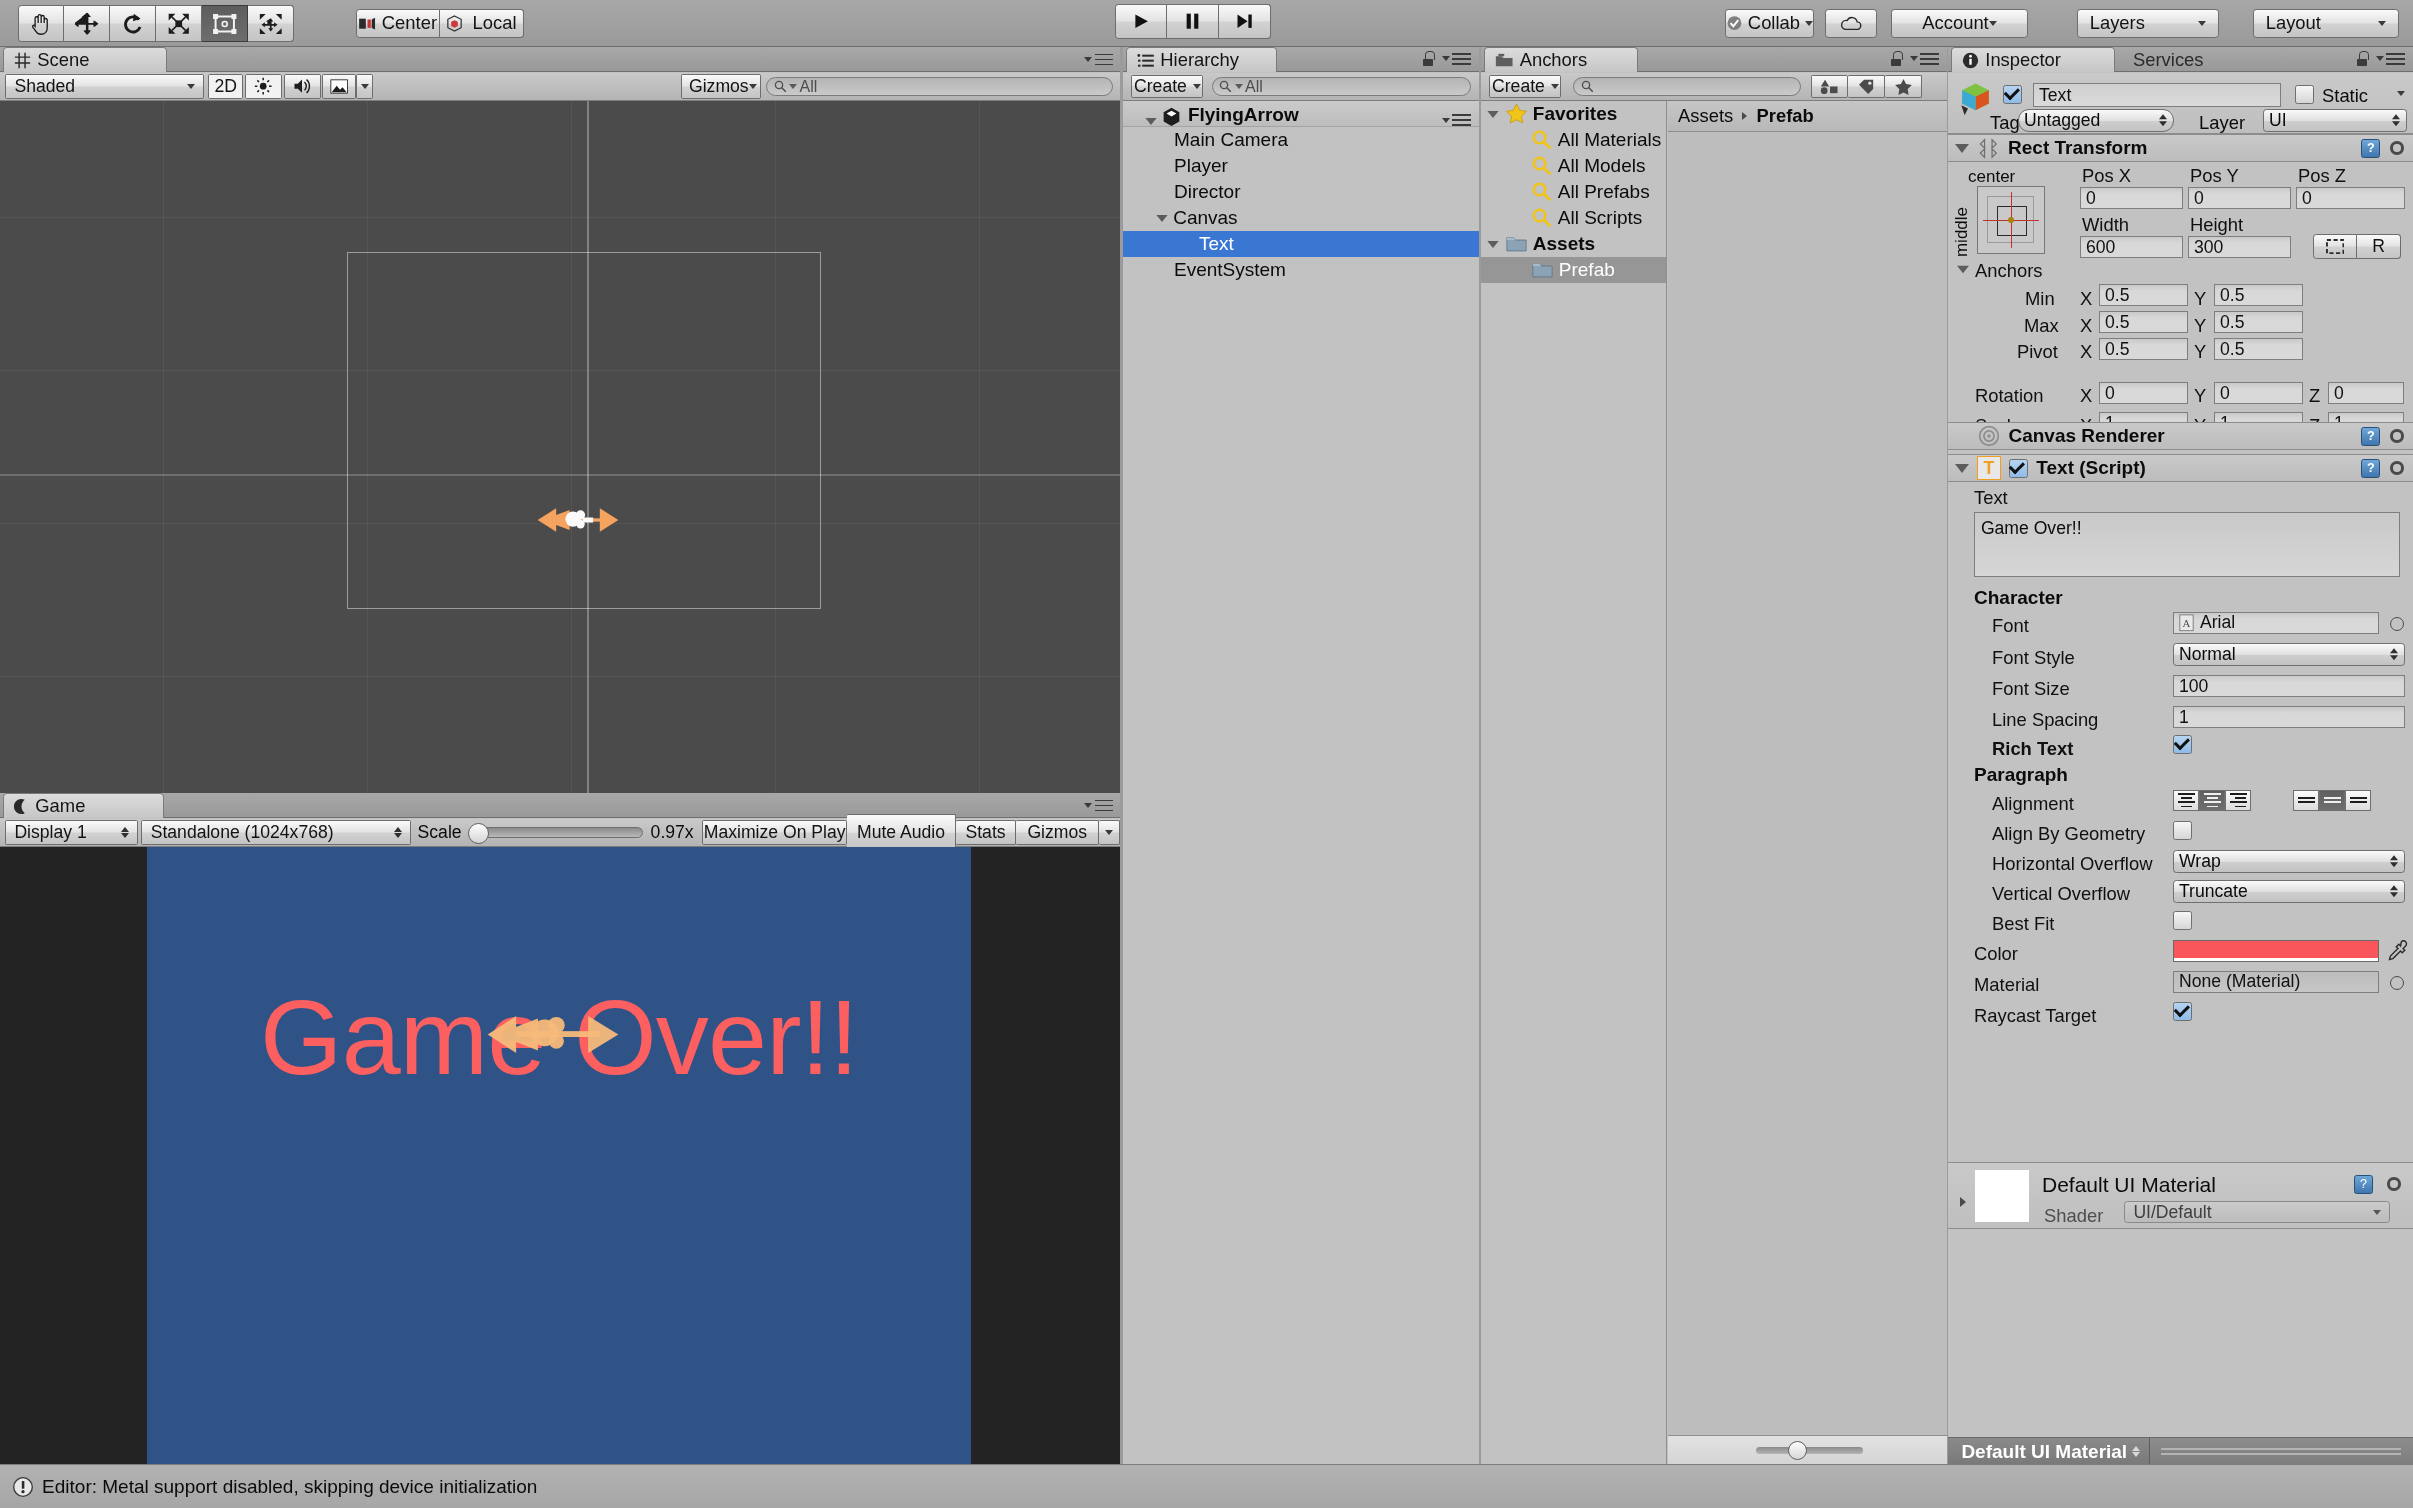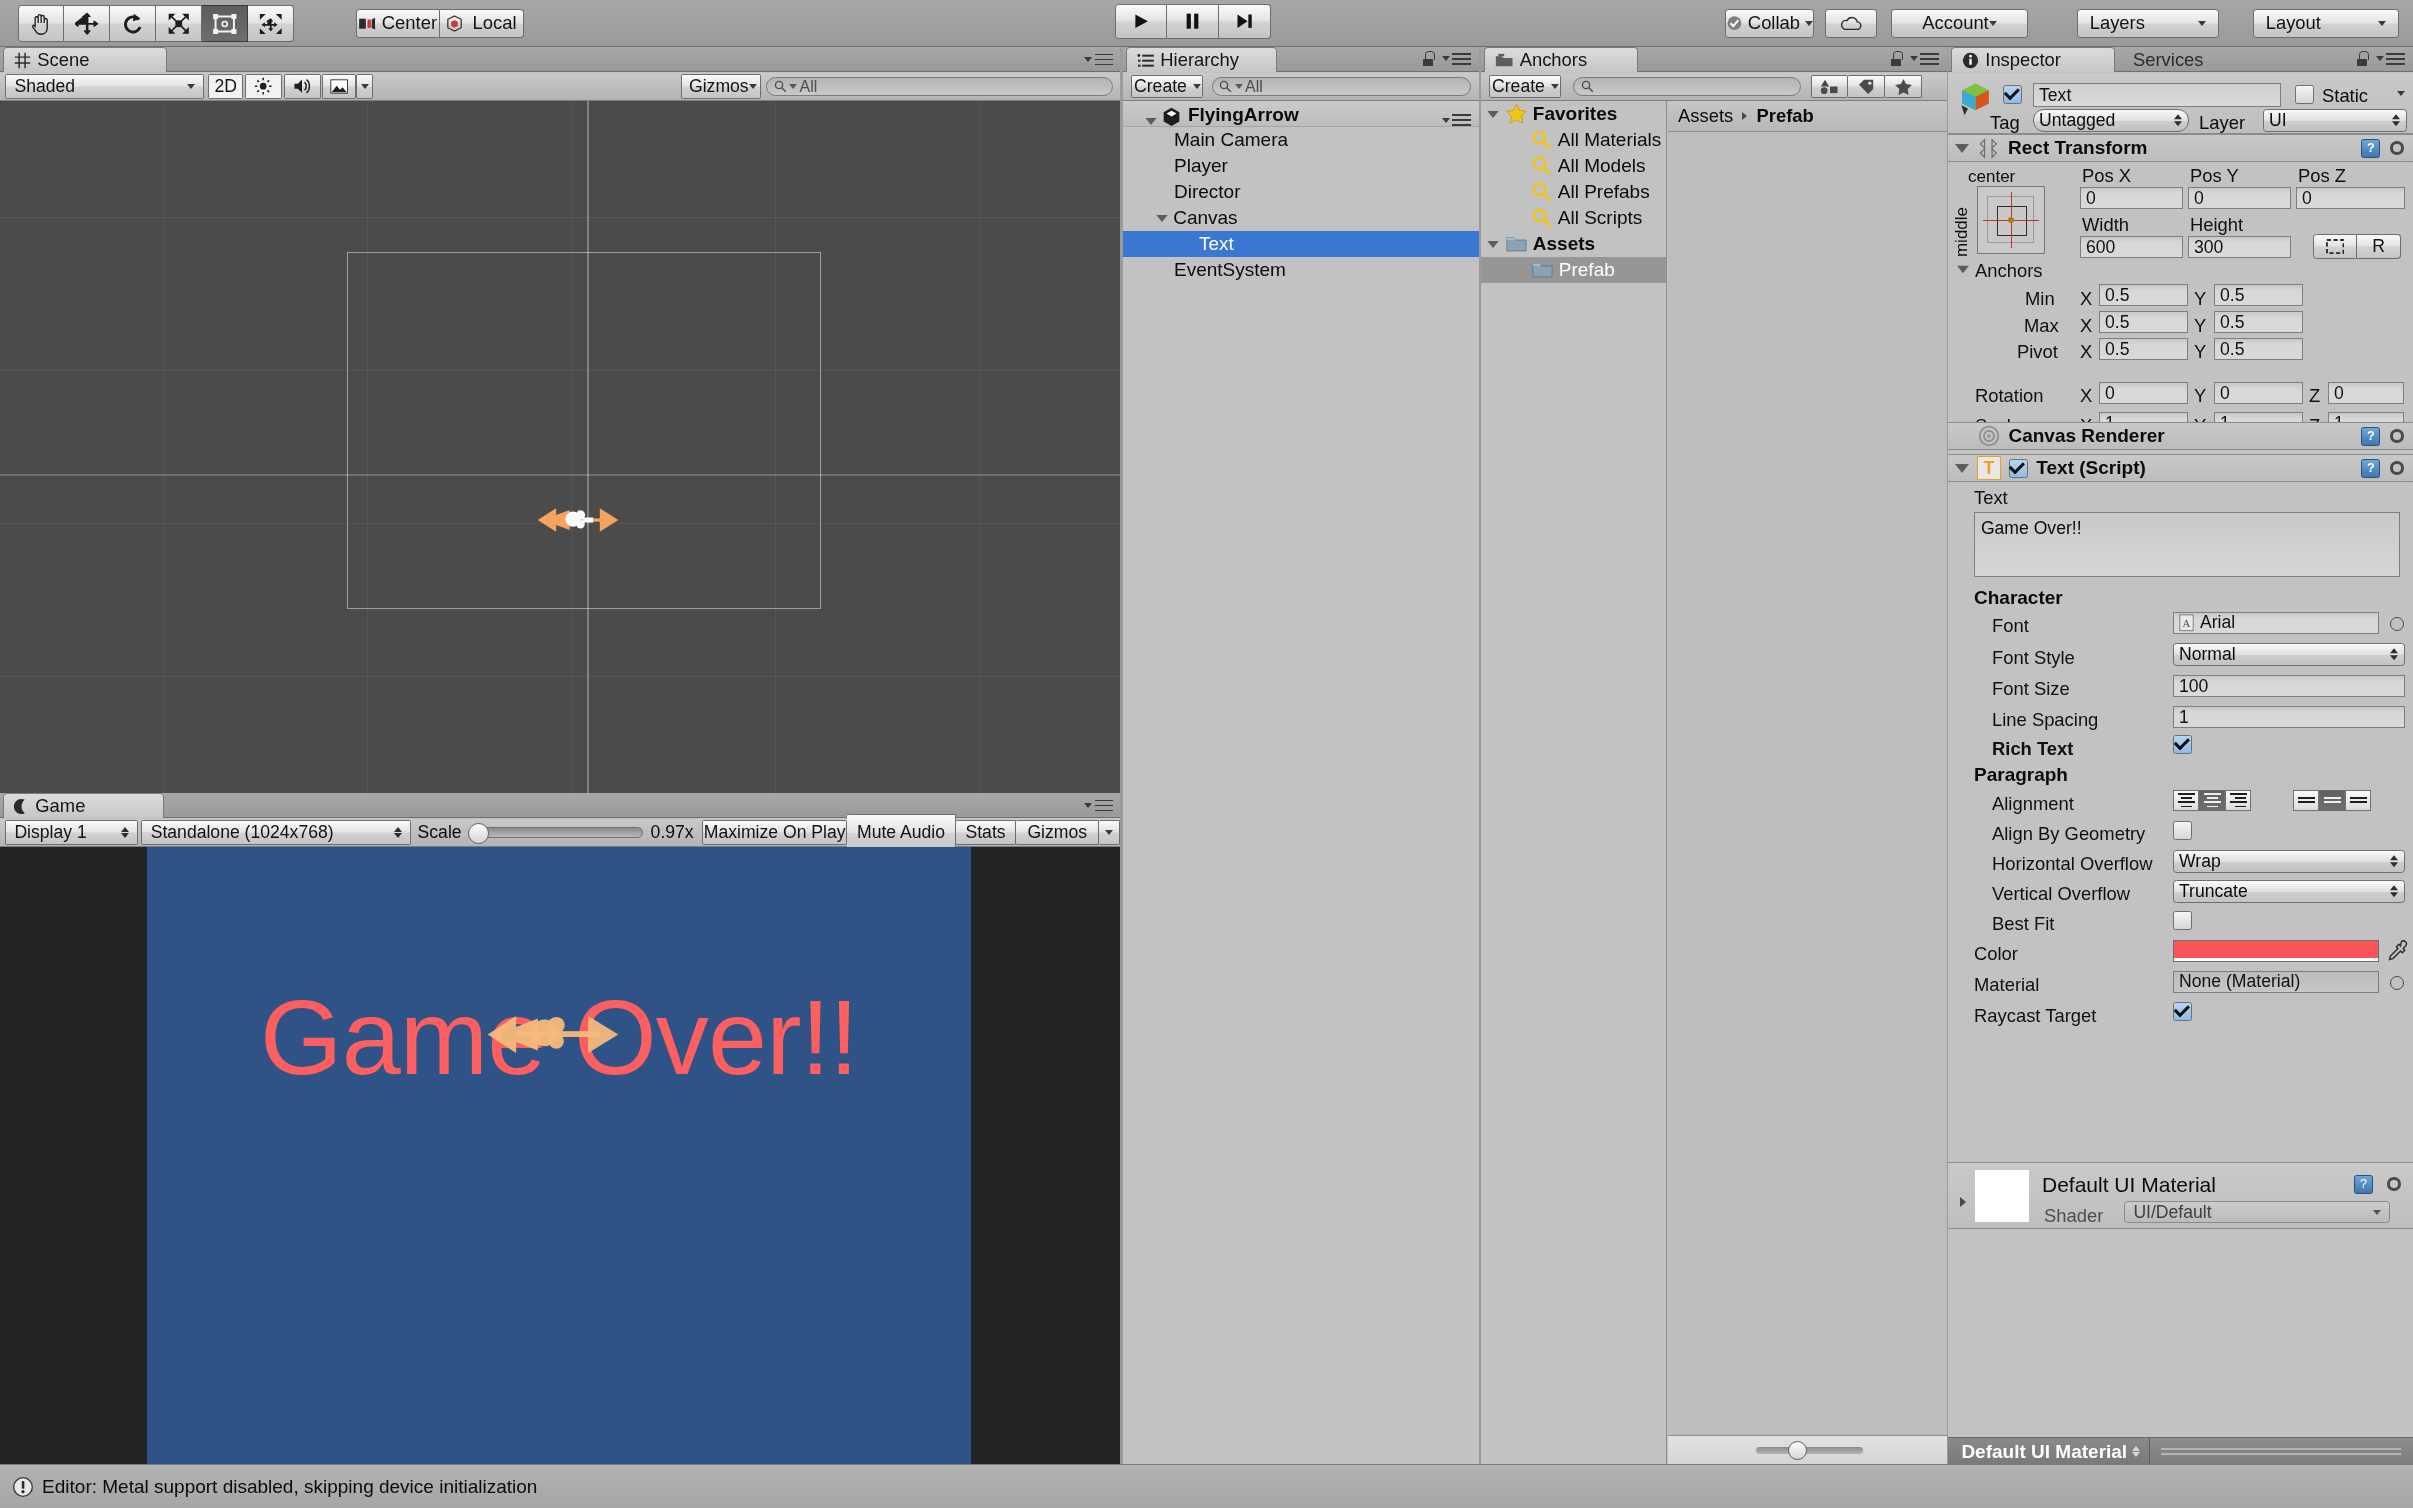--- a/index.html
+++ b/index.html
@@ -659,21 +659,21 @@
       </div>
       <div class="chk checked" style="position:absolute;left:55px;top:11.7px;"></div>
       <div class="field" style="position:absolute;left:85px;top:10px;width:248px;height:24px;background:linear-gradient(180deg,#cfcfcf,#dadada);">
         <span>Text</span>
       </div>
       <div class="chk" style="position:absolute;left:347px;top:11.7px;"></div>
       <span style="position:absolute;left:374px;top:11.7px;font-size:18.4px;">Static</span>
       <span class="tri-d" style="position:absolute;left:449px;top:18.4px;"></span>
 
       <span style="position:absolute;left:42px;top:39px;font-size:18.4px;">Tag</span>
-      <div class="popup" style="position:absolute;left:85px;top:36px;width:156px;border-radius:11px;">
+      <div class="popup" style="position:absolute;left:70px;top:36px;width:156px;border-radius:11px;">
         <span>Untagged</span>
         <span class="arrows">
             <i class="u"></i>
             <i class="d"></i>
           </span>
       </div>
       <span style="position:absolute;left:251px;top:39px;font-size:18.4px;">Layer</span>
       <div class="popup" style="position:absolute;left:315px;top:36px;width:144px;">
         <span>UI</span>
         <span class="arrows">

